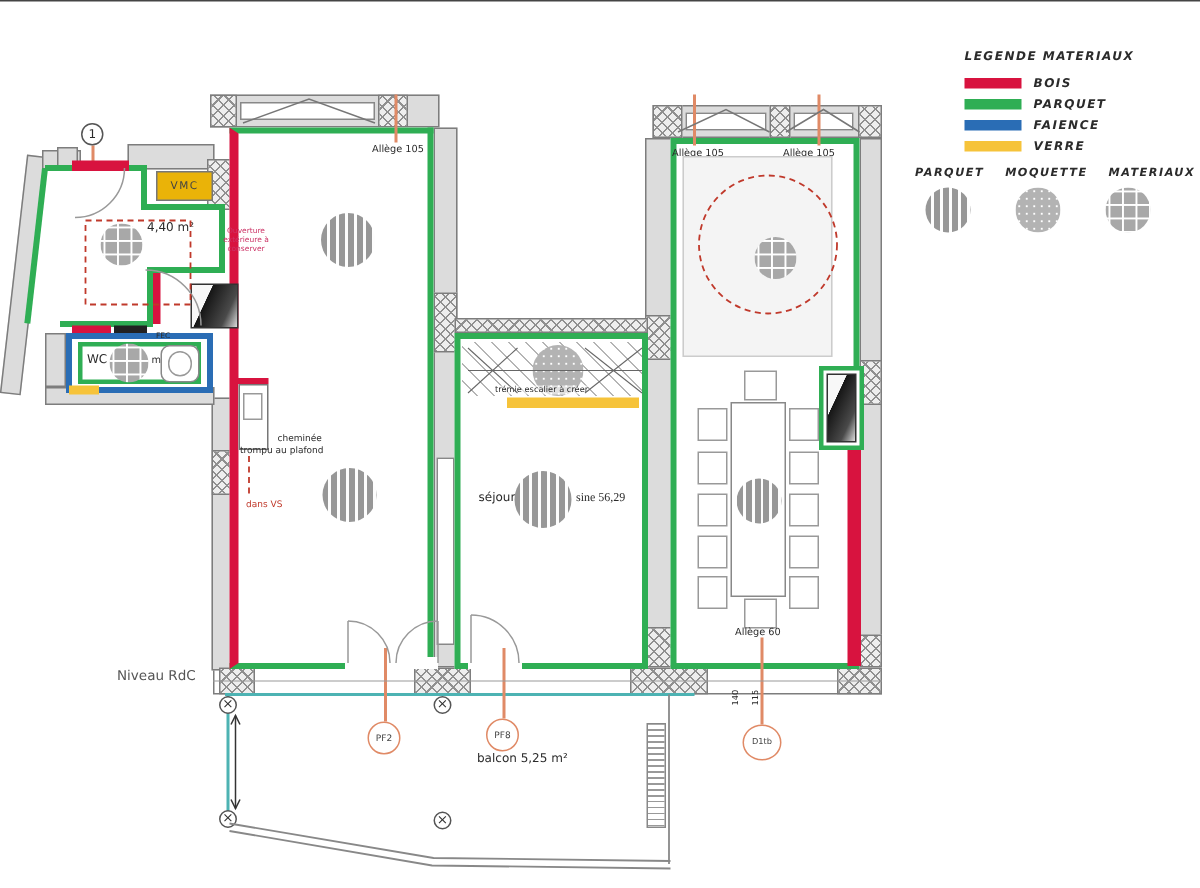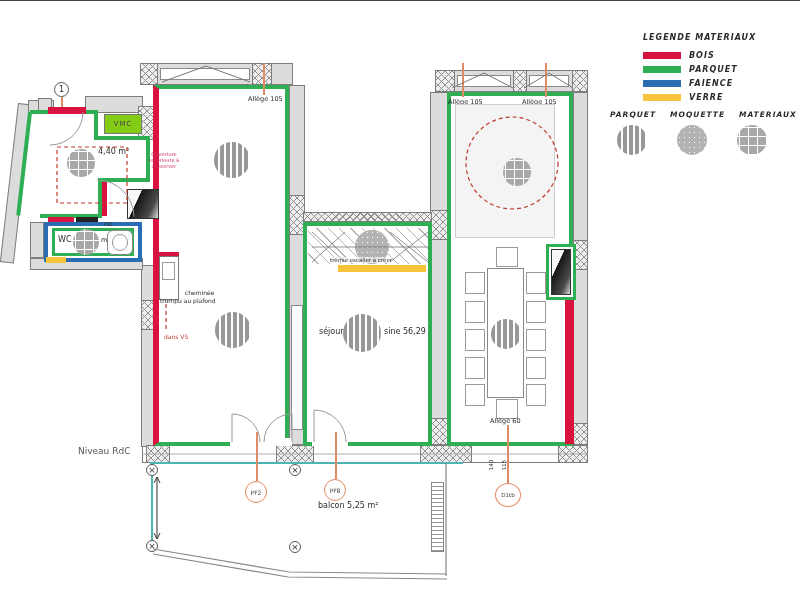--- a/index.html
+++ b/index.html
@@ -39,21 +39,21 @@
          display:flex;align-items:center;justify-content:center;font-size:9px;color:#333;}
   .screw::after{content:"×";line-height:1;}
   .chair{border:1px solid #999;background:#fff;width:20px;height:22px;}
   .darkbox{background:linear-gradient(115deg,#f8f8f8 32%,#161616 33%,#4a4a4a 75%,#dcdcdc 100%);
            border:1px solid #333;}
   .shutter{border:1px solid #888;background:repeating-linear-gradient(0deg,#999 0 1px,#fff 1px 4px);}
   .legend-row{display:flex;align-items:center;gap:8px;height:14px;}
   .legend-sw{width:38px;height:7px;}
   .legend-label{font-size:8px;font-weight:bold;letter-spacing:1px;font-style:italic;}
   .floor-label{font-size:7.5px;font-weight:bold;letter-spacing:1px;font-style:italic;}
-  .vmc{background:#84cc16;border:1px solid #777;display:flex;align-items:center;justify-content:center;
+  .vmc{background:#eab308;border:1px solid #777;display:flex;align-items:center;justify-content:center;
        font-size:7px;letter-spacing:1px;color:#444;}
   svg.overlay{position:absolute;left:0;top:0;z-index:40;pointer-events:none;}
   .z1{z-index:1}.z2{z-index:2}.z3{z-index:3}.z4{z-index:4}
 </style>
 </head>
 <body>
 
 <div id="canvas">
 
   <div class="abs" style="left:0;top:0;width:800px;height:1px;background:#444;"></div>
@@ -167,21 +167,21 @@
   <div class="abs t6 z3" style="left:160px;top:297px;">trompu au plafond</div>
   <div class="abs t6 z3" style="left:164px;top:333px;color:var(--dred);">dans VS</div>
 
   <div class="abs z3" style="left:308px;top:228px;width:120px;height:36px;background:repeating-linear-gradient(45deg,transparent 0 7px,#b5b5b5 7px 8px);"></div>
   <div class="abs moquette z3" style="left:355px;top:230px;width:34px;height:34px;"></div>
   <div class="abs t55 z4" style="left:330px;top:257px;background:rgba(255,255,255,.6);">trémie escalier à créer</div>
   <div class="abs ybar z3" style="left:338px;top:265px;width:88px;height:7px;"></div>
 
   <div class="abs txt z3" style="left:319px;top:328px;">séjour</div>
   <div class="abs parquet z3" style="left:343px;top:314px;width:38px;height:38px;"></div>
-  <div class="abs txt z3" style="left:384px;top:328px;">sine 56,29</div>
+  <div class="abs txt z3" style="left:384px;top:328px;font-family:Liberation Serif, serif;">sine 56,29</div>
 
   <div class="abs t65 z3" style="left:448px;top:98px;">Allège 105</div>
   <div class="abs t65 z3" style="left:522px;top:98px;">Allège 105</div>
   <div class="abs leader z2" style="left:462px;top:63px;height:34px;"></div>
   <div class="abs leader z2" style="left:545px;top:63px;height:34px;"></div>
 
   <div class="abs z3" style="left:455px;top:104px;width:100px;height:134px;background:#f4f4f4;border:1px solid #ccc;"></div>
   <div class="abs carrelage z3" style="left:503px;top:158px;width:28px;height:28px;"></div>
 
   <div class="abs z3" style="left:487px;top:268px;width:37px;height:130px;border:1px solid #888;background:#fff;"></div>

